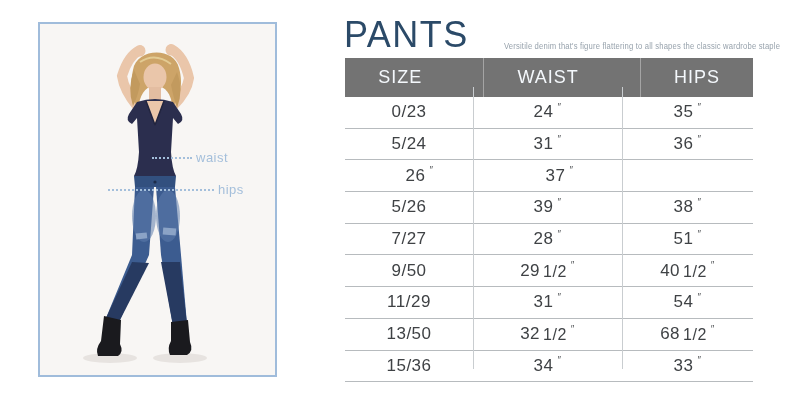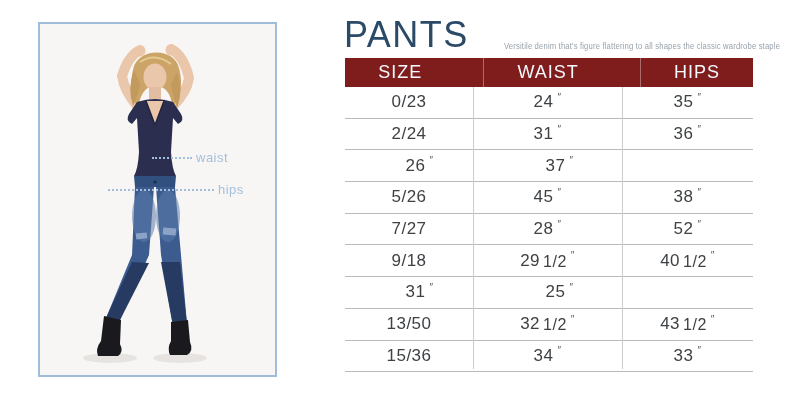--- a/index.html
+++ b/index.html
@@ -18,21 +18,21 @@
   .callout-hips{left:68px;top:159px;width:160px;}
   .callout-hips .dotline{width:106px;}
 
   
   .title{position:absolute;left:344px;top:14px;font-size:36px;letter-spacing:1.5px;
          color:#2b4a68;font-weight:400;}
   .subtitle{position:absolute;left:504px;top:41px;font-size:9px;color:#97a2ac;
             white-space:nowrap;letter-spacing:.2px;transform:scaleX(.85);transform-origin:left center;}
 
   .size-table{position:absolute;left:345px;top:58px;width:408px;}
-  .thead{display:flex;height:29px;background:#7f1d1d;gap:28px;}
+  .thead{display:flex;height:39px;background:#737373;gap:28px;}
   .hcell{display:flex;align-items:center;justify-content:center;color:#f4f8fc;
          font-size:18px;letter-spacing:1px;}
   .hcell+.hcell{border-left:1px solid rgba(255,255,255,.35);box-sizing:border-box;}
   .c-size{width:128px;} .c-waist{width:149px;} .c-hips{width:131px;}
 
   .trow{display:flex;height:30.7px;align-items:center;border-bottom:1px solid #b7bbbe;}
   .cell{display:flex;align-items:center;justify-content:center;
         font-size:17px;color:#3f4245;letter-spacing:.5px;}
   .frac{font-size:16px;margin-left:3px;position:relative;top:1px;}
   .inch{font-size:10px;margin-left:4px;position:relative;top:-5px;color:#55585b;}
@@ -111,21 +111,21 @@
         <span class="num">24</span>
             <span class="inch">″</span>
       </div>
       <div class="cell c-hips">
         <span class="num">35</span>
             <span class="inch">″</span>
       </div>
     </div>
 
     <div class="trow">
-      <div class="cell c-size">2/24</div>
+      <div class="cell c-size">5/24</div>
       <div class="cell c-waist">
         <span class="num">31</span>
             <span class="inch">″</span>
       </div>
       <div class="cell c-hips">
         <span class="num">36</span>
             <span class="inch">″</span>
       </div>
     </div>
 
@@ -136,75 +136,76 @@
       </div>
       <div class="cell c-hips">
         <span class="num">37</span>
             <span class="inch">″</span>
       </div>
     </div>
 
     <div class="trow">
       <div class="cell c-size">5/26</div>
       <div class="cell c-waist">
-        <span class="num">45</span>
+        <span class="num">39</span>
             <span class="inch">″</span>
       </div>
       <div class="cell c-hips">
         <span class="num">38</span>
             <span class="inch">″</span>
       </div>
     </div>
 
     <div class="trow">
       <div class="cell c-size">7/27</div>
       <div class="cell c-waist">
         <span class="num">28</span>
             <span class="inch">″</span>
       </div>
       <div class="cell c-hips">
-        <span class="num">52</span>
-            <span class="inch">″</span>
-      </div>
-    </div>
-
-    <div class="trow">
-      <div class="cell c-size">9/18</div>
+        <span class="num">51</span>
+            <span class="inch">″</span>
+      </div>
+    </div>
+
+    <div class="trow">
+      <div class="cell c-size">9/50</div>
       <div class="cell c-waist">
         <span class="num">29</span>
             <span class="frac">1/2</span>
             <span class="inch">″</span>
       </div>
       <div class="cell c-hips">
         <span class="num">40</span>
             <span class="frac">1/2</span>
             <span class="inch">″</span>
       </div>
     </div>
 
     <div class="trow">
+      <div class="cell c-size">11/29</div>
       <div class="cell c-waist">
         <span class="num">31</span>
             <span class="inch">″</span>
       </div>
       <div class="cell c-hips">
-        <span class="num">25</span>
+        <span class="num">54</span>
             <span class="inch">″</span>
       </div>
     </div>
 
     <div class="trow">
       <div class="cell c-size">13/50</div>
       <div class="cell c-waist">
         <span class="num">32</span>
             <span class="frac">1/2</span>
             <span class="inch">″</span>
       </div>
       <div class="cell c-hips">
-        <span class="num">43</span>
+        <span class="num">68</span>
             <span class="frac">1/2</span>
             <span class="inch">″</span>
       </div>
     </div>
 
     <div class="trow">
       <div class="cell c-size">15/36</div>
       <div class="cell c-waist">
         <span class="num">34</span>
             <span class="inch">″</span>

